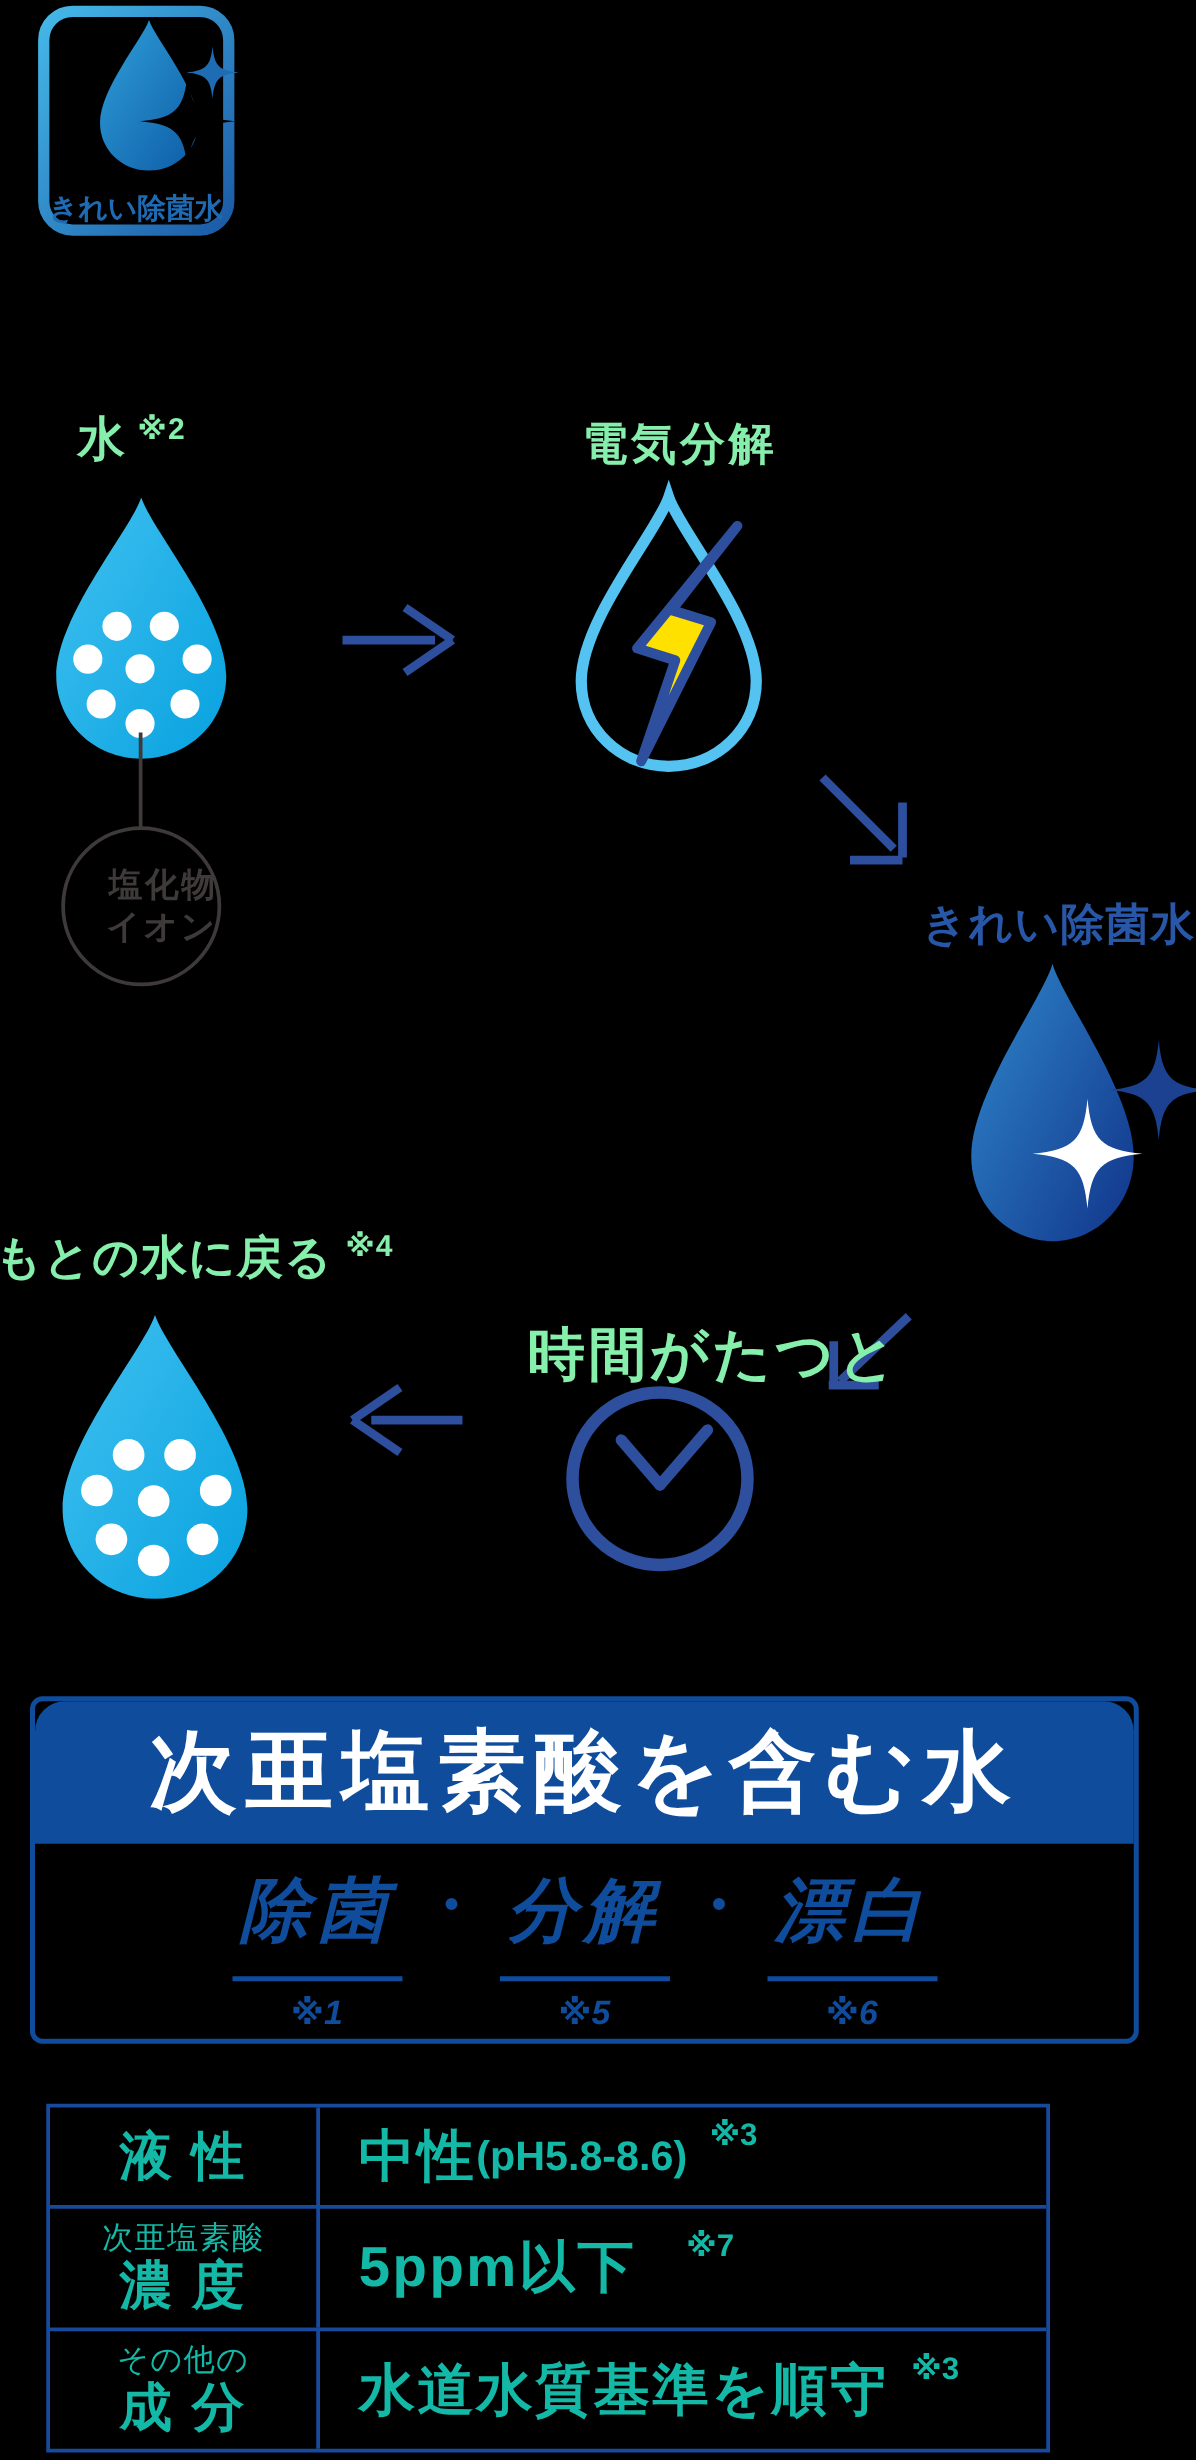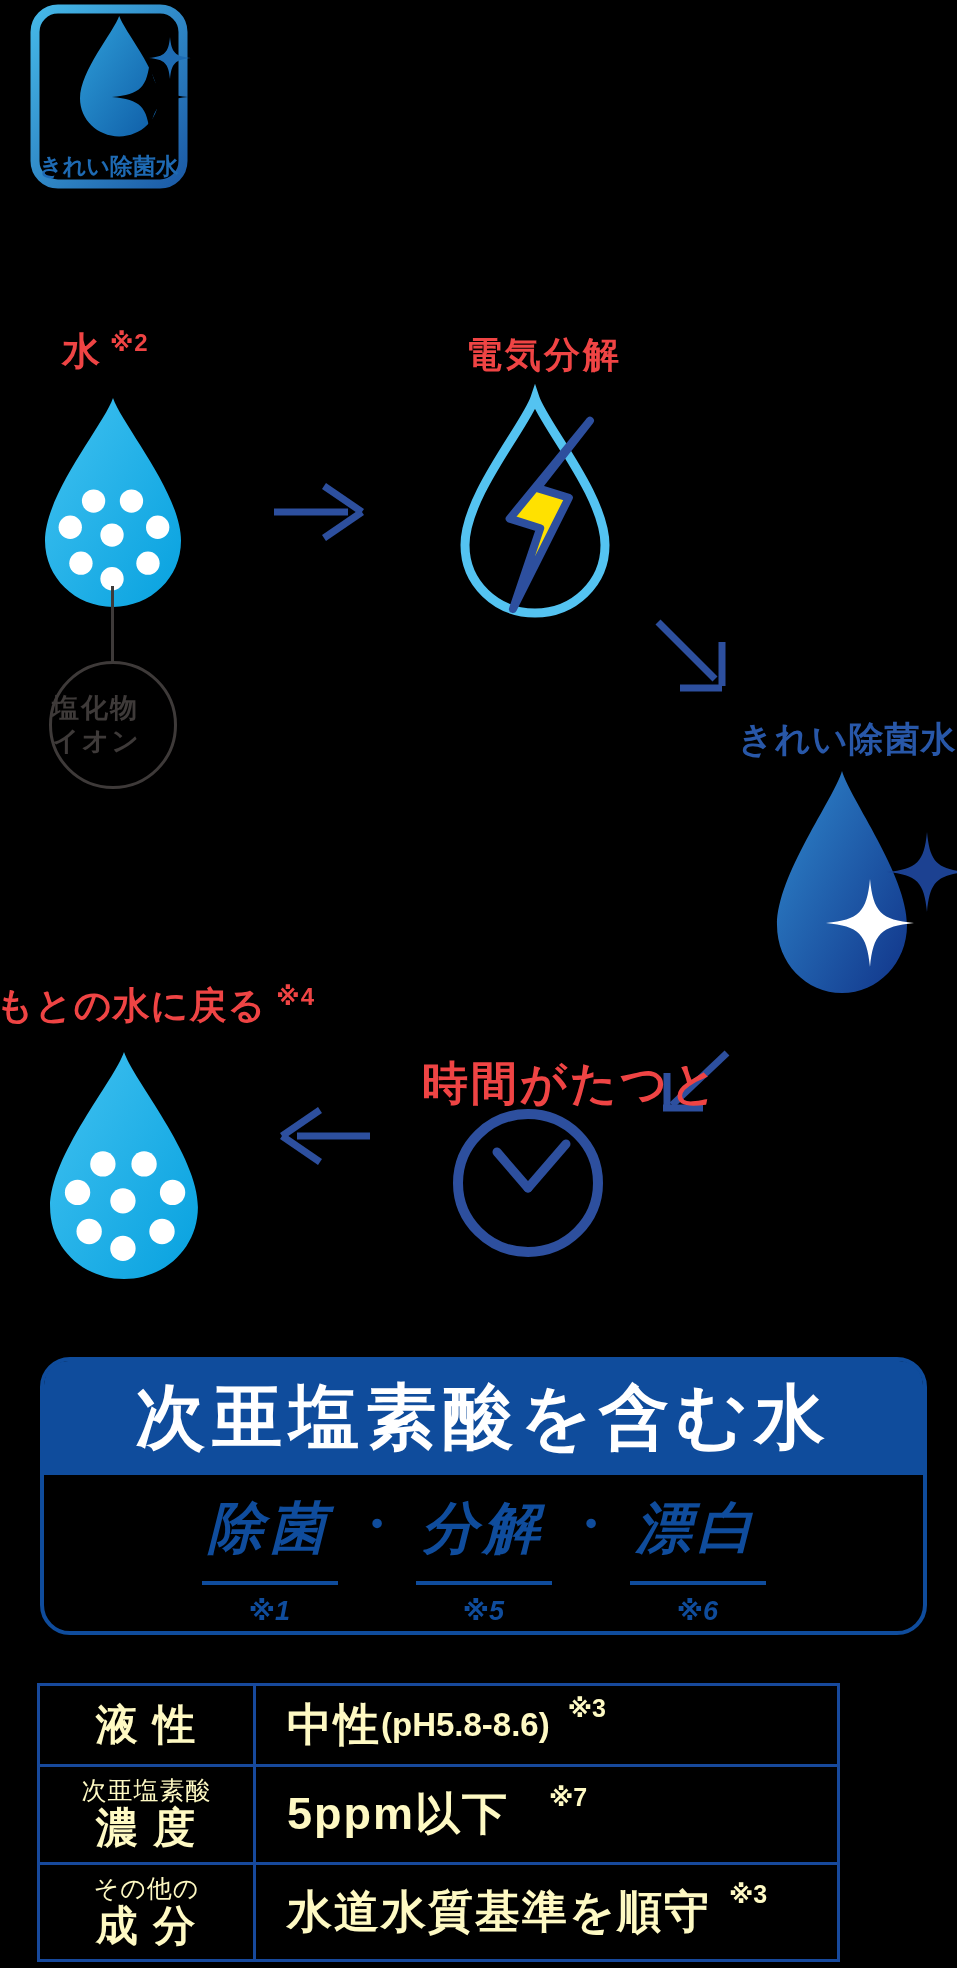--- a/index.html
+++ b/index.html
@@ -1,55 +1,55 @@
 <!DOCTYPE html>
 <html><head>
 <meta charset="utf-8">
 <style>
   html,body{margin:0;padding:0;background:#000;}
   #canvas{position:relative;width:957px;height:1968px;background:#000000;overflow:hidden;
           font-family:"Liberation Sans","DejaVu Sans",sans-serif;}
   svg{display:block;overflow:visible;}
 
   
-  .flow-label{position:absolute;color:#ef4444;font-weight:bold;white-space:nowrap;}
+  .flow-label{position:absolute;color:#86efac;font-weight:bold;white-space:nowrap;}
   .sup{font-size:24px;position:relative;top:-13px;margin-left:10px;letter-spacing:1px;}
 
   .water-label{left:62px;top:326px;font-size:38px;}
   .electro-label{left:466px;top:331px;font-size:36px;letter-spacing:3px;}
   .cleanwater-label{left:738px;top:716px;font-size:35px;color:#2857a8;letter-spacing:1px;}
   .time-label{left:422px;top:1053px;font-size:46px;letter-spacing:3px;}
   .returns-label{left:-4px;top:981px;font-size:37px;letter-spacing:1px;}
 
   
   .abs{position:absolute;}
   .ion-line{position:absolute;left:111px;top:586px;width:3px;height:78px;background:#3e3a39;}
   .ion-circle{position:absolute;left:49px;top:661px;width:128px;height:128px;border:3px solid #3e3a39;
               border-radius:50%;box-sizing:border-box;display:flex;flex-direction:column;
-              align-items:flex-start;justify-content:center;}
+              align-items:flex-end;justify-content:center;}
   .ion-circle span{color:#3e3a39;font-size:27px;font-weight:bold;line-height:33px;letter-spacing:2px;}
 
   
-  .summary-box{position:absolute;left:40px;top:1357px;width:887px;height:278px;border:4px solid #0f4c9c;
-               border-radius:30px;box-sizing:border-box;}
+  .summary-box{position:absolute;left:24px;top:1357px;width:887px;height:278px;border:4px solid #0f4c9c;
+               border-radius:10px;box-sizing:border-box;}
   .summary-header{position:absolute;left:0;top:0;width:100%;height:114px;background:#0f4c9c;
                   border-radius:24px 24px 0 0;display:flex;align-items:center;justify-content:center;}
   .summary-title{color:#ffffff;font-size:70px;font-weight:bold;letter-spacing:7px;white-space:nowrap;}
   .effects{position:absolute;left:0;top:130px;width:100%;display:flex;justify-content:center;
            align-items:flex-start;gap:14px;}
   .effect{display:flex;flex-direction:column;align-items:center;font-style:italic;}
   .effect .word{color:#0f4c9c;font-size:56px;font-weight:bold;letter-spacing:6px;padding:0 6px;}
   .effect .uline{width:100%;height:4px;background:#0f4c9c;margin-top:14px;}
   .effect .note{color:#0f4c9c;font-size:27px;font-weight:bold;margin-top:10px;}
   .effect-sep{color:#0f4c9c;font-size:50px;font-weight:bold;line-height:66px;}
 
   
   .spec-table{position:absolute;left:37px;top:1683px;width:803px;height:279px;border:3px solid #17499c;
               box-sizing:border-box;display:grid;grid-template-columns:216px 1fr;}
-  .cell{box-sizing:border-box;display:flex;color:#fef9c3;}
+  .cell{box-sizing:border-box;display:flex;color:#14b8a6;}
   .cell.lbl{border-right:3px solid #17499c;flex-direction:column;align-items:center;justify-content:center;}
   .cell.val{align-items:center;padding-left:31px;}
   .row2{border-top:3px solid #17499c;}
   .lbl-small{font-size:25px;font-weight:normal;letter-spacing:1px;line-height:28px;}
   .lbl-big{font-size:42px;font-weight:bold;letter-spacing:2px;line-height:48px;}
   .val-main{font-size:45px;font-weight:bold;letter-spacing:2px;white-space:nowrap;}
   .val-detail{font-size:33px;font-weight:bold;letter-spacing:0px;}
   .val-note{font-size:25px;font-weight:bold;position:relative;top:-17px;margin-left:18px;}
 
   

